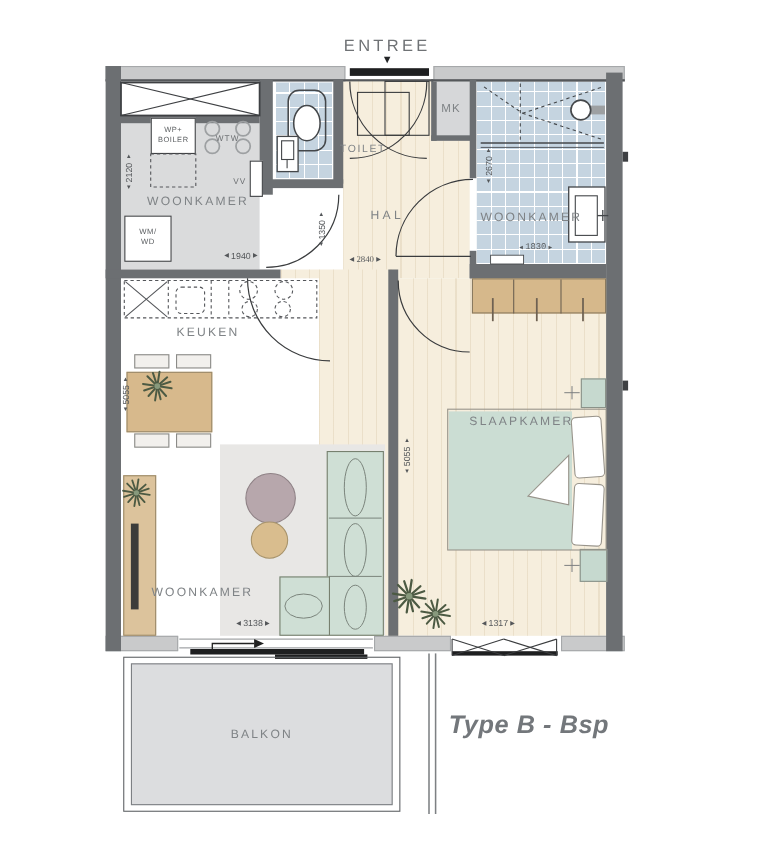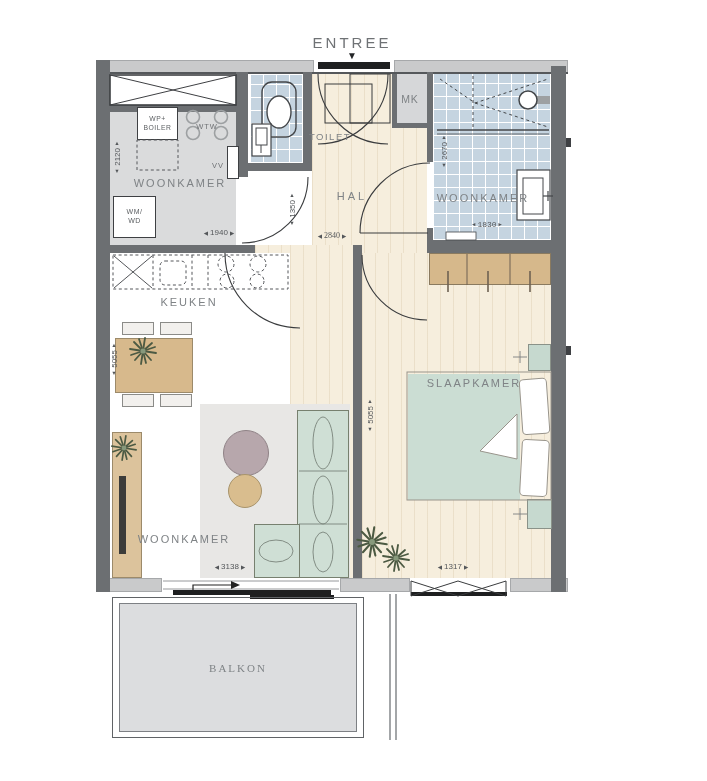--- a/index.html
+++ b/index.html
@@ -268,23 +268,24 @@
   <div id="entree-label" style="left:352px;top:42px;">ENTREE</div>
   <div class="entry-arrow" style="left:352px;top:55px;">▼</div>
   <div class="room-label" style="left:180px;top:183px;">WOONKAMER</div>
   <div class="room-label" style="left:282px;top:136px;font-size:9.5px;letter-spacing:1.5px;margin-left:48px;">TOILET</div>
   <div class="room-label" style="left:352px;top:196px;font-size:11px;letter-spacing:3px;">HAL</div>
   <div class="room-label" style="left:410px;top:99px;font-size:10.5px;letter-spacing:1px;">MK</div>
   <div class="room-label" style="left:483px;top:198px;">WOONKAMER</div>
   <div class="room-label" style="left:189px;top:302px;">KEUKEN</div>
   <div class="room-label" style="left:184px;top:539px;">WOONKAMER</div>
   <div class="room-label" style="left:474px;top:356px;margin-top:27px;">SLAAPKAMER</div>
-  <div class="room-label" style="left:238px;top:668px;font-family:Liberation Serif, serif;">BALKON</div>
+  <div class="room-label" style="left:238px;top:668px;">BALKON</div>
   <div class="mini-label" style="left:207px;top:126px;">WTW</div>
   <div class="mini-label" style="left:218px;top:165px;">VV</div>
+  <div id="type-label" style="left:408px;top:645px;">Type B - Bsp</div>
 
   <div class="dim-v" style="left:111px;top:140px;">
     <span class="arr">▲</span>
     <span class="num">2120</span>
     <span class="arr">▼</span>
   </div>
   <div class="dim-h" style="left:183px;top:228px;margin-left:36px;">
     <span class="arr">◀</span>
     <span class="num">1940</span>
     <span class="arr">▶</span>

